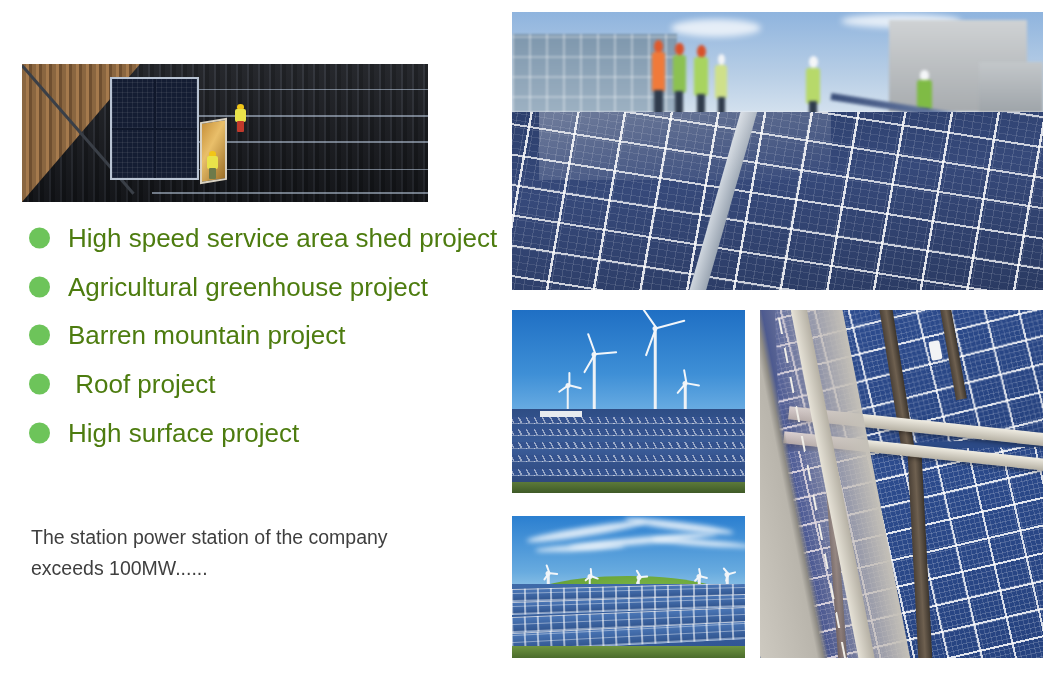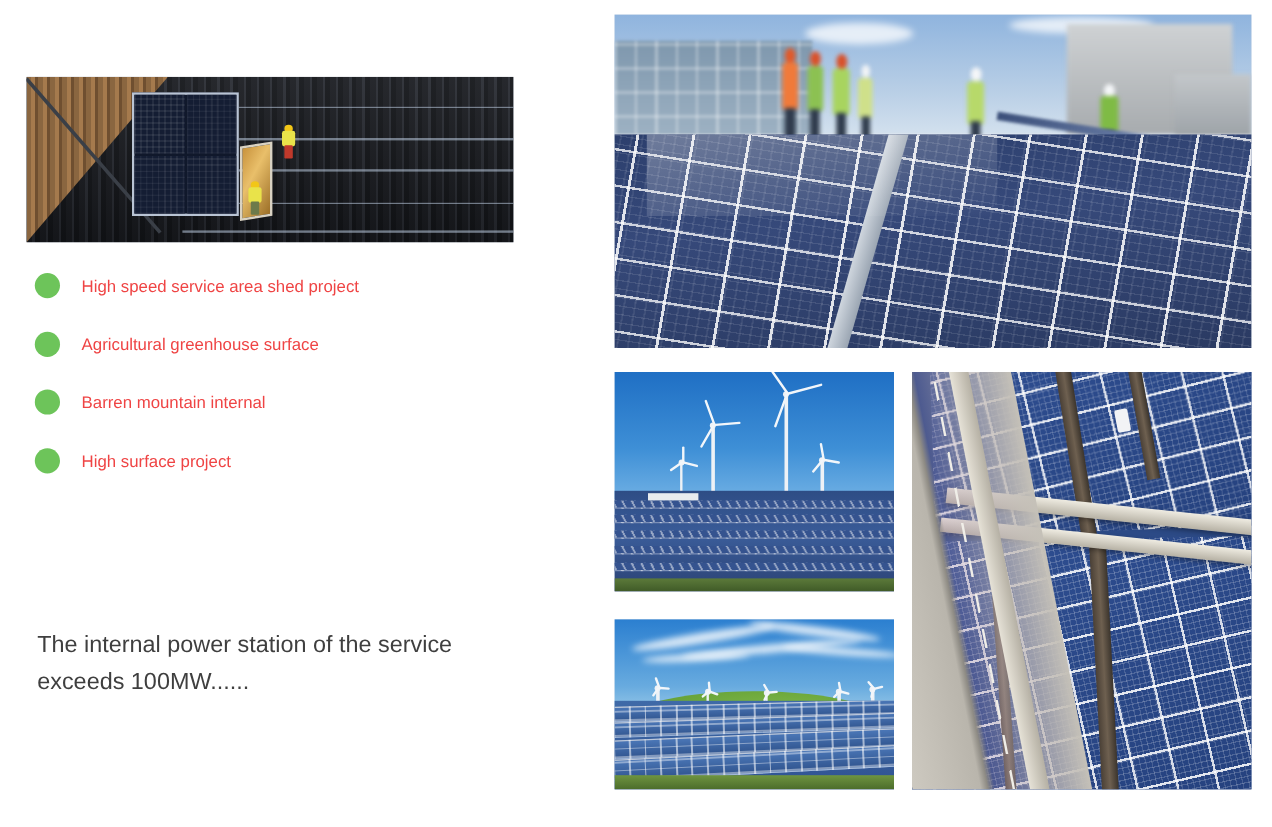--- a/index.html
+++ b/index.html
@@ -98,21 +98,21 @@
     display: flex; align-items: center;
   }
   .dot {
     position: absolute; left: 29px; top: 50%;
     transform: translateY(-50%);
     width: 21px; height: 21px; border-radius: 50%;
   }
   .bullet-label {
     position: absolute; left: 68px; top: 50%;
     transform: translateY(-50%);
-    font-size: 14px; color: #ef4444; font-weight: 300;
+    font-size: 26px; color: #4d7c0f; font-weight: 300;
     white-space: pre;
   }
 
   .note {
     position: absolute; left: 31px; top: 522px;
     width: 420px;
     font-size: 19.5px; line-height: 1.58; color: #3f3f3f; font-weight: 300;
   }
 
   
@@ -320,33 +320,37 @@
       </div>
     </div>
 
     <div class="bullets">
       <div class="bullet-row">
         <span class="dot" style="background:#6DC45A"></span>
         <span class="bullet-label">High speed service area shed project</span>
       </div>
       <div class="bullet-row">
         <span class="dot" style="background:#6DC45A"></span>
-        <span class="bullet-label">Agricultural greenhouse surface</span>
+        <span class="bullet-label">Agricultural greenhouse project</span>
       </div>
       <div class="bullet-row">
         <span class="dot" style="background:#6DC45A"></span>
-        <span class="bullet-label">Barren mountain internal</span>
+        <span class="bullet-label">Barren mountain project</span>
+      </div>
+      <div class="bullet-row">
+        <span class="dot" style="background:#6DC45A"></span>
+        <span class="bullet-label"> Roof project</span>
       </div>
       <div class="bullet-row">
         <span class="dot" style="background:#6DC45A"></span>
         <span class="bullet-label">High surface project</span>
       </div>
     </div>
 
-    <div class="note">The internal power station of the service exceeds 100MW......</div>
+    <div class="note">The station power station of the company exceeds 100MW......</div>
   </div>
 
   <div class="photo ph-top">
     <div class="sky">
       <span class="cloud" style="left:30%;top:6%;width:90px;height:18px"></span>
       <span class="cloud" style="left:62%;top:2%;width:120px;height:14px"></span>
       <span class="cloud" style="left:8%;top:30%;width:70px;height:12px"></span>
     </div>
     <div class="glass-bldg"></div>
     <div class="gray-bldg"></div>

